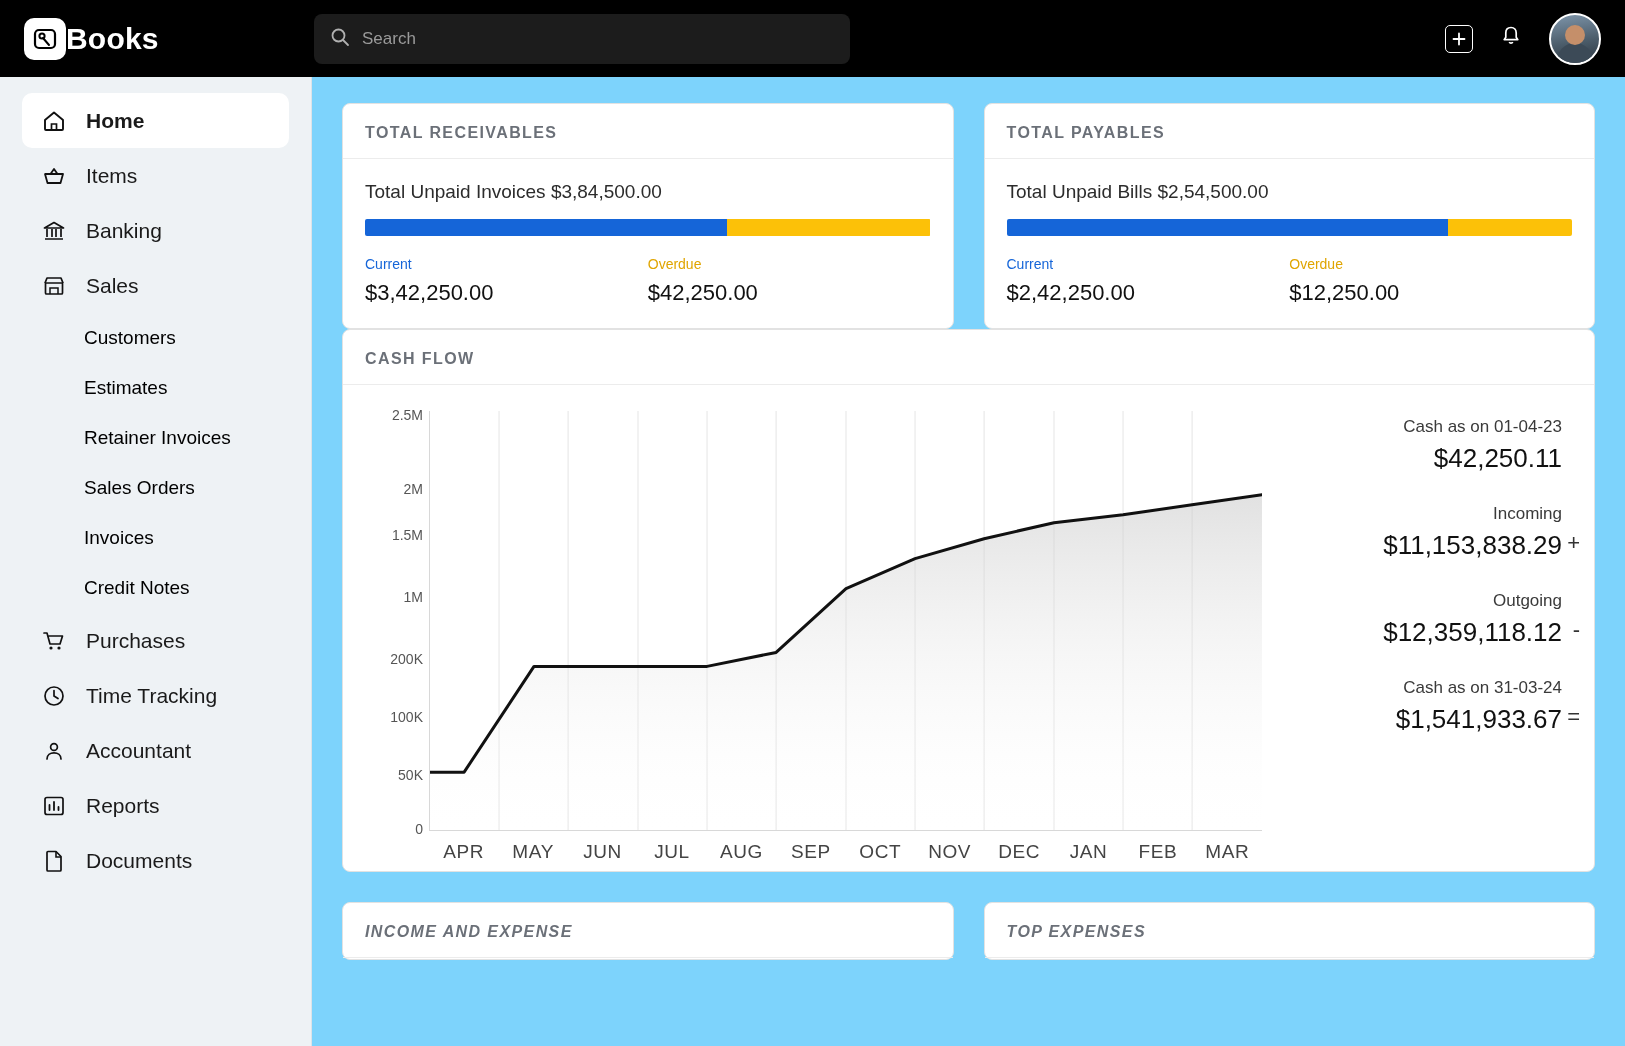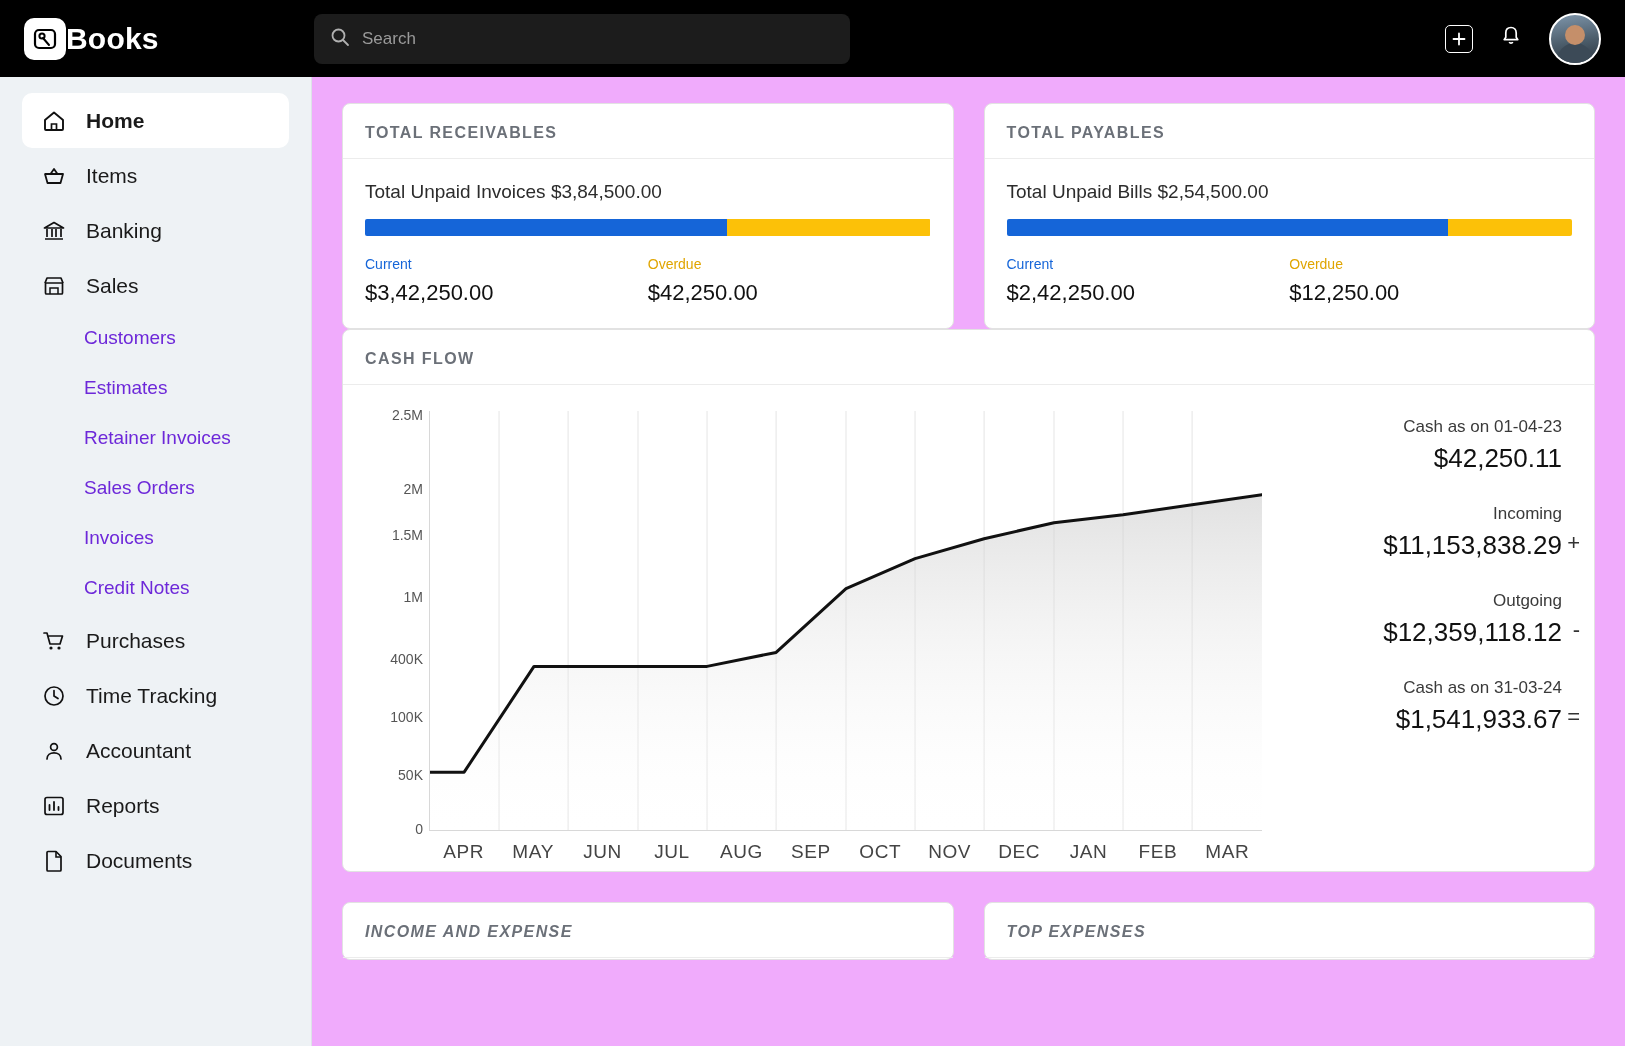--- a/index.html
+++ b/index.html
@@ -68,25 +68,25 @@
   .nav-item {
     display: flex; align-items: center; gap: 18px;
     height: 55px; margin: 0 22px; padding: 0 18px;
     border-radius: 10px; cursor: pointer; color: #1a1a1a;
     font-size: 21px;
   }
   .nav-item.active { background: #ffffff; font-weight: 700; }
   .nav-icon { width: 28px; display: flex; align-items: center; justify-content: center; }
   .sub-item {
     height: 50px; display: flex; align-items: center;
-    padding-left: 84px; font-size: 19px; color: #6d28d9; cursor: pointer;
+    padding-left: 84px; font-size: 19px; color: #000000; cursor: pointer;
   }
   
   .main {
-    flex: 1; background: #f0abfc; padding: 26px 30px 0 30px;
+    flex: 1; background: #7dd3fc; padding: 26px 30px 0 30px;
     overflow: hidden;
   }
   .row { display: flex; gap: 30px; }
   .card {
     border: 1px solid #e2e2e2; border-radius: 8px; background: #fff;
   }
   .card-head {
     padding: 20px 22px 16px 22px;
     font-size: 16px; letter-spacing: 1.4px; color: #6b7078; font-weight: 700;
     border-bottom: 1px solid #ececec;
@@ -338,21 +338,21 @@
     <div class="card cashflow">
       <div class="card-head">CASH FLOW</div>
       <div class="cf-body">
 
         <div class="chart-area">
           <div class="y-labels">
             <span style="top:4px">2.5M</span>
             <span style="top:78px">2M</span>
             <span style="top:124px">1.5M</span>
             <span style="top:186px">1M</span>
-            <span style="top:248px">400K</span>
+            <span style="top:248px">200K</span>
             <span style="top:306px">100K</span>
             <span style="top:364px">50K</span>
             <span style="top:418px">0</span>
           </div>
 
           <div class="plot">
             <svg viewBox="0 0 1000 420" preserveAspectRatio="none">
               <defs>
                 <linearGradient id="areaFill" x1="0" y1="0" x2="0" y2="1">
                   <stop offset="0%" stop-color="#c9c9c9" stop-opacity="0.55"></stop>

